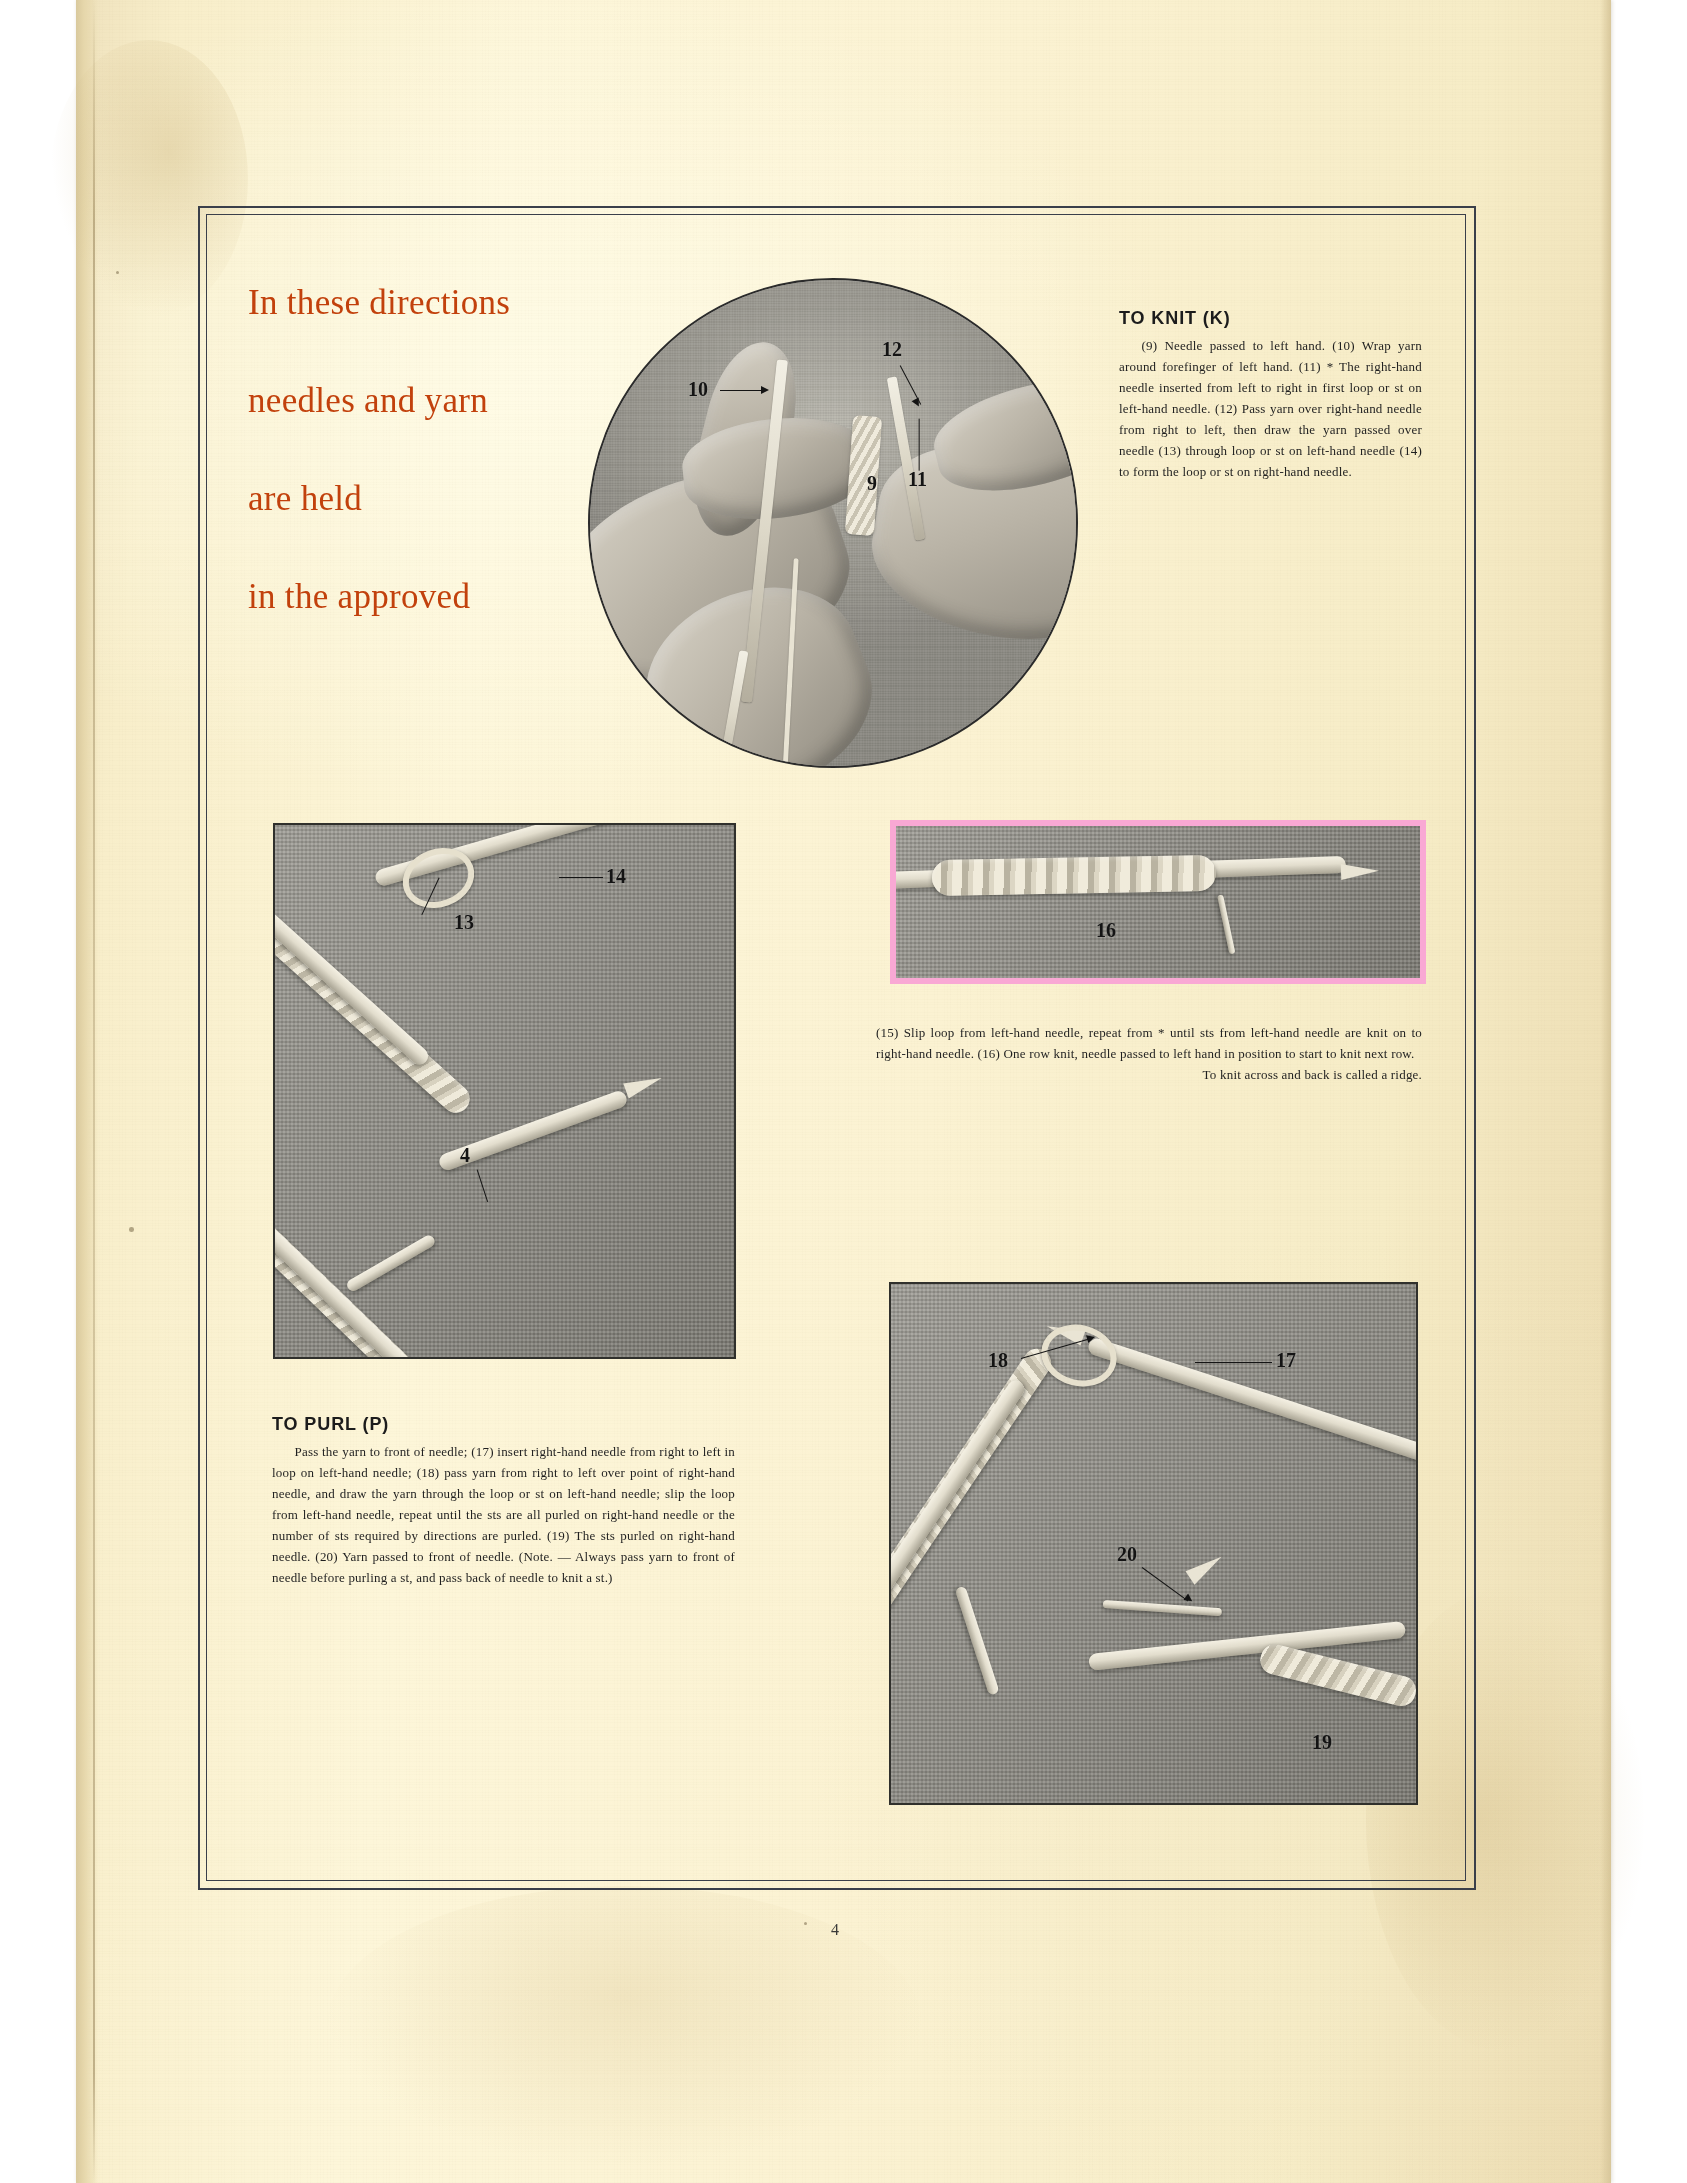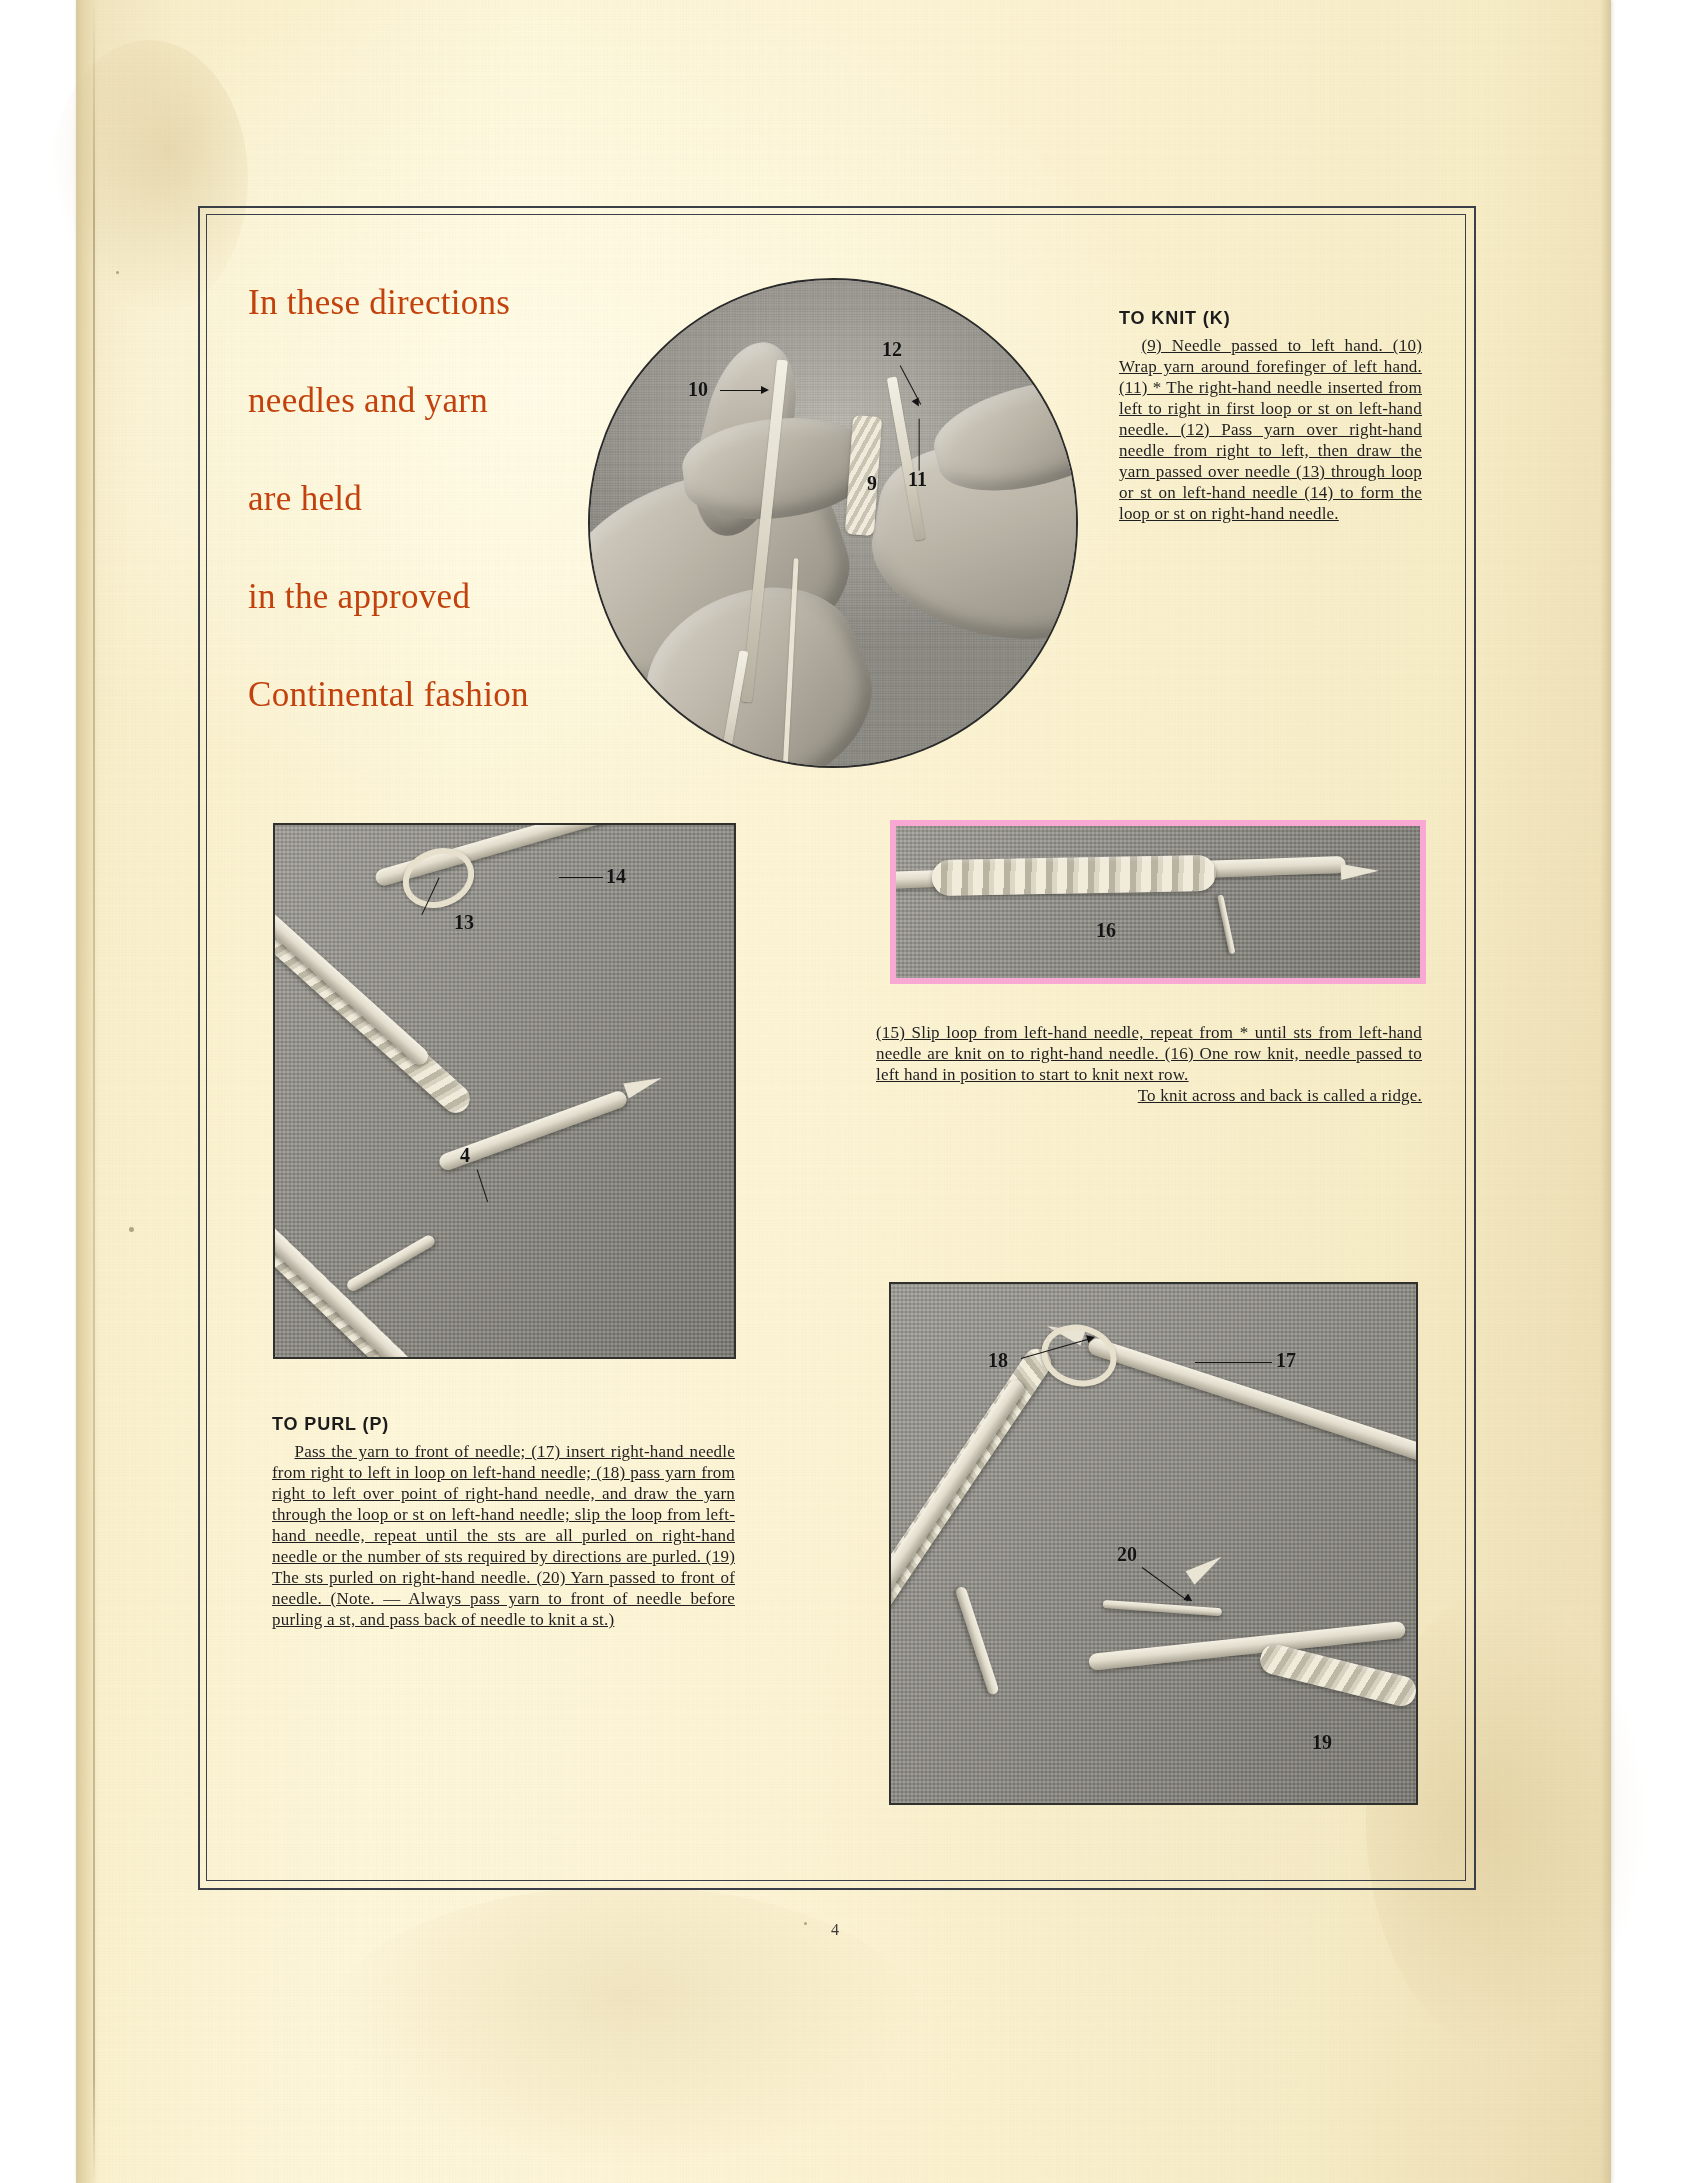--- a/index.html
+++ b/index.html
@@ -191,27 +191,26 @@
     font-weight: 700;
     font-size: 18px;
     letter-spacing: 0.9px;
     text-align: left;
     color: #1c1c1c;
     margin-bottom: 6px;
     margin-top: 42px;
   }
   .body-just {
     font-family: "Liberation Serif", serif;
-    font-size: 17px;
+    font-size: 13px;
     line-height: 21px;
     color: #1f1f1f;
     text-align: justify;
     text-justify: inter-word;
     letter-spacing: 0.2px;
-    text-decoration: underline;
   }
   .body-just.indent { text-indent: 22.5px; }
 
   
   #photo-left {
     position: absolute;
     left: 67px;
     top: 609px;
     width: 463px;
     height: 536px;
@@ -342,21 +341,20 @@
 <div id="frame-outer"></div>
 <div id="frame-inner"></div>
 
 <div id="plate">
 
   <div id="headline">
     <div class="head-line">In these directions</div>
     <div class="head-line">needles and yarn</div>
     <div class="head-line">are held</div>
     <div class="head-line">in the approved</div>
-    <div class="head-line">Continental fashion</div>
   </div>
 
   <div id="photo-circle">
     <div class="ph-bg"></div>
     <div class="ph-tex"></div>
 
     <div class="hand" style="left:-26.5px;top:198px;width:284px;height:198px;transform:rotate(-18deg);"></div>
     <div class="hand" style="left:112px;top:60px;width:86px;height:198px;transform:rotate(14deg);"></div>
     <div class="hand" style="left:93px;top:139px;width:185px;height:99px;transform:rotate(-6deg);"></div>
     <div class="hand" style="left:284px;top:165px;width:265px;height:192px;transform:rotate(10deg);"></div>

